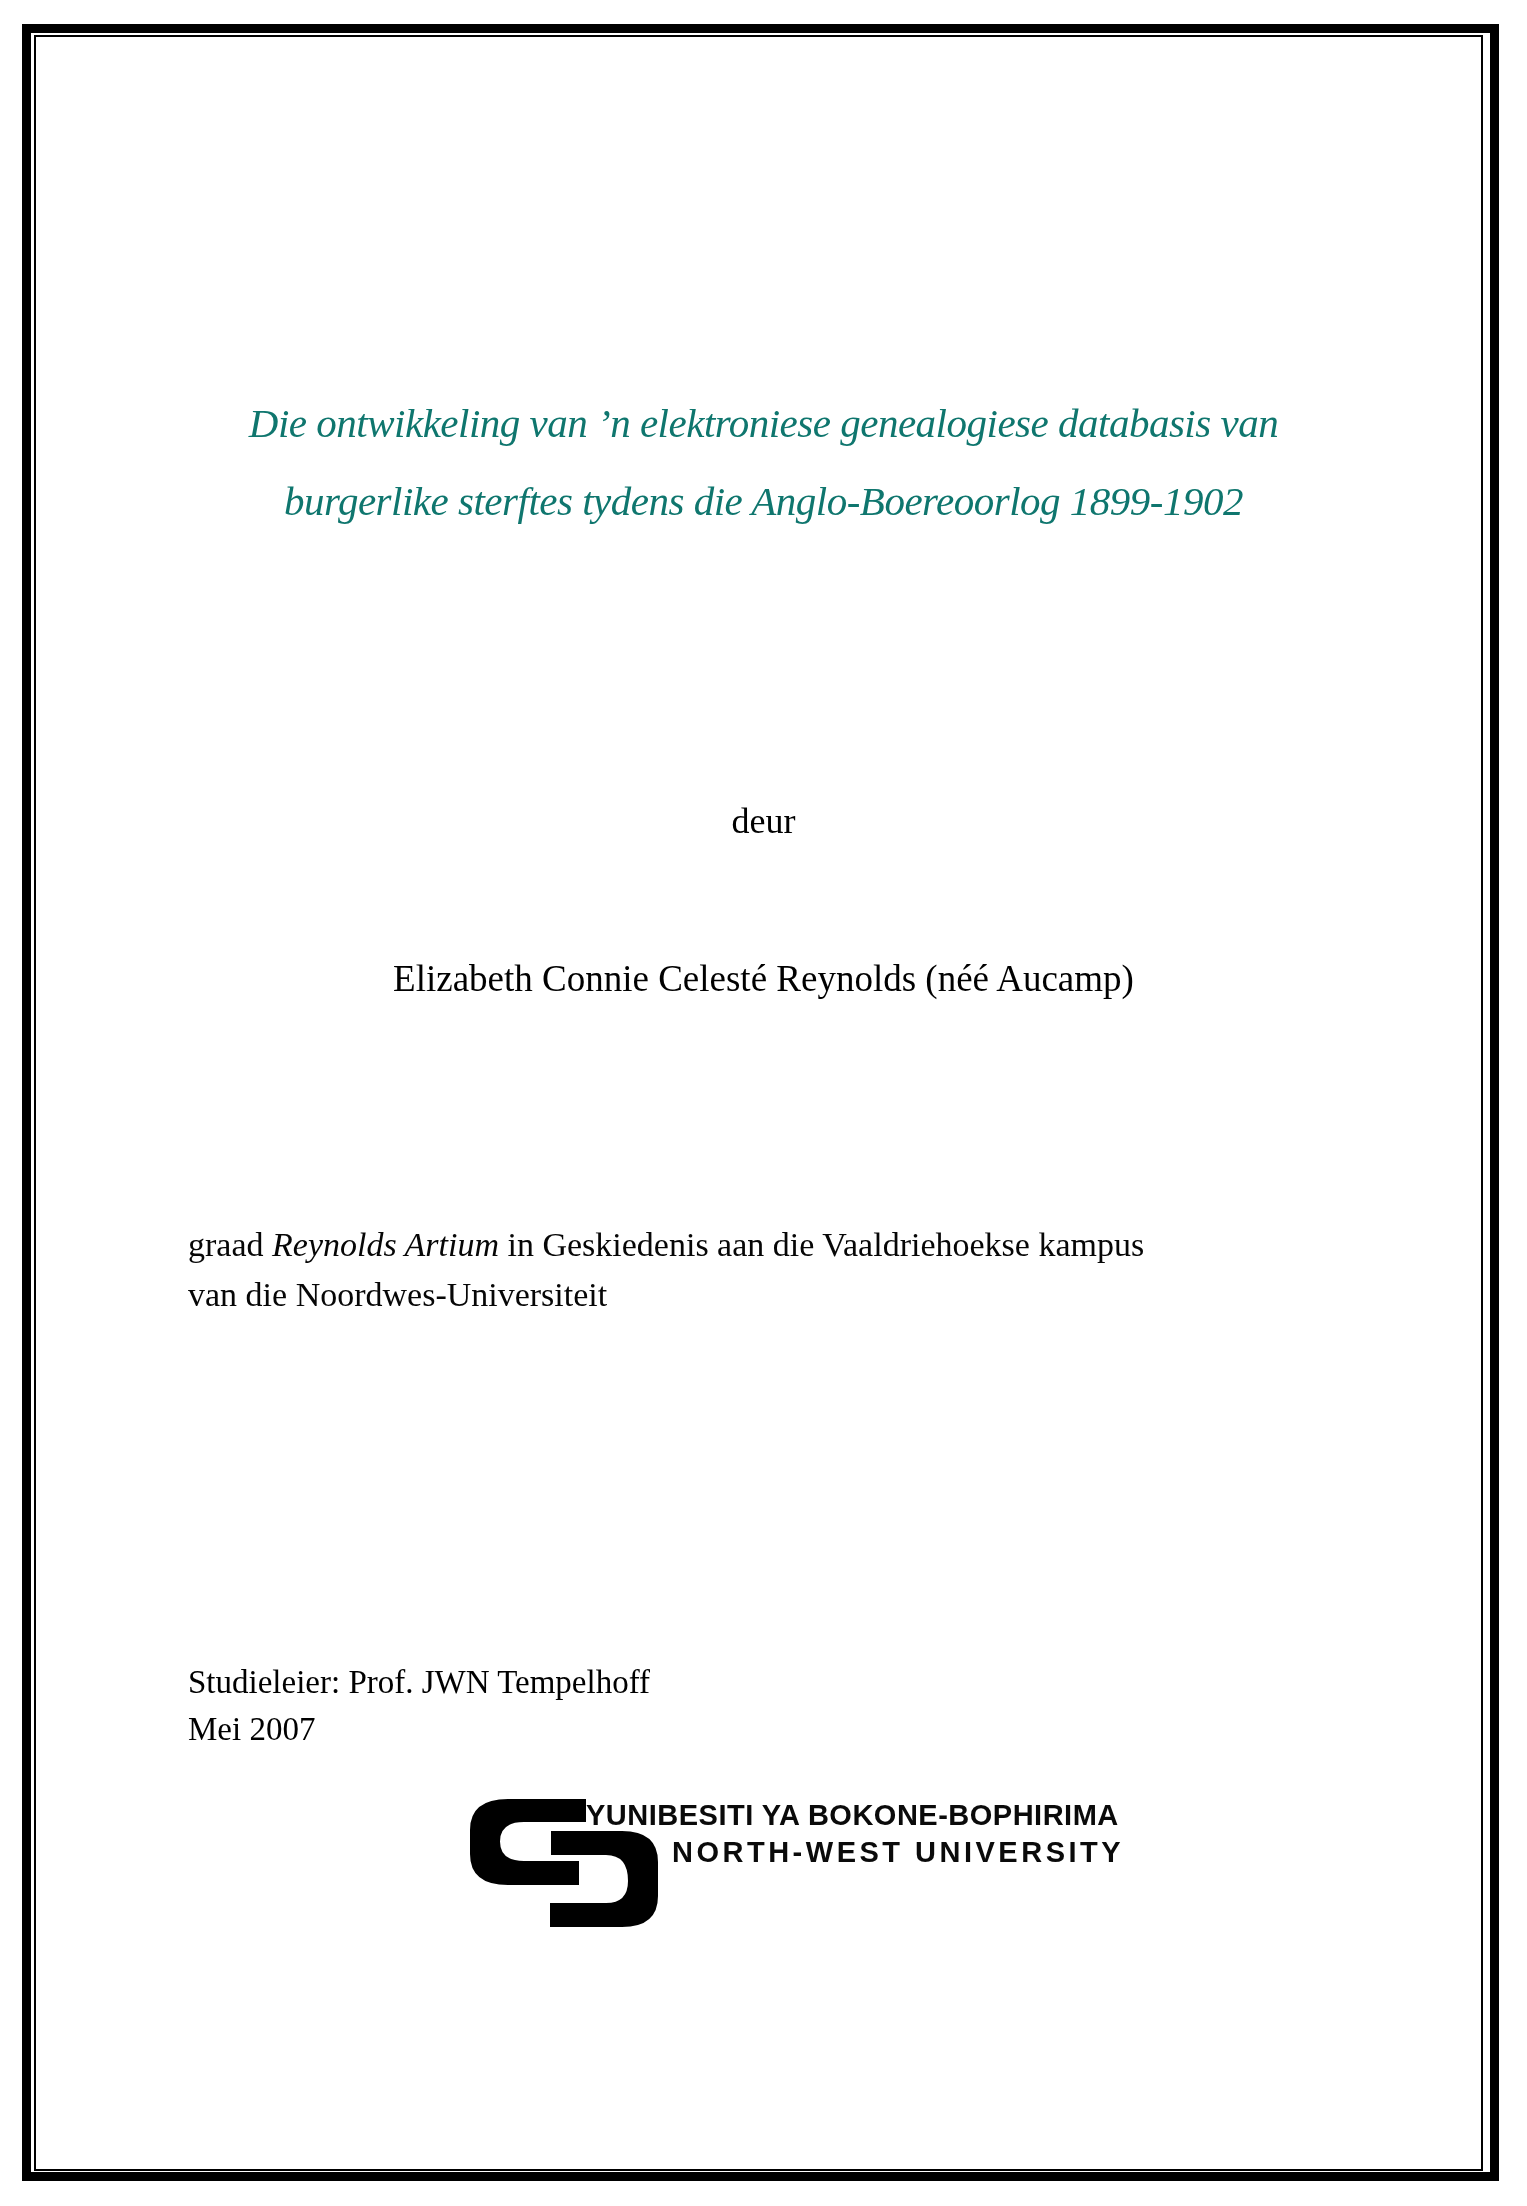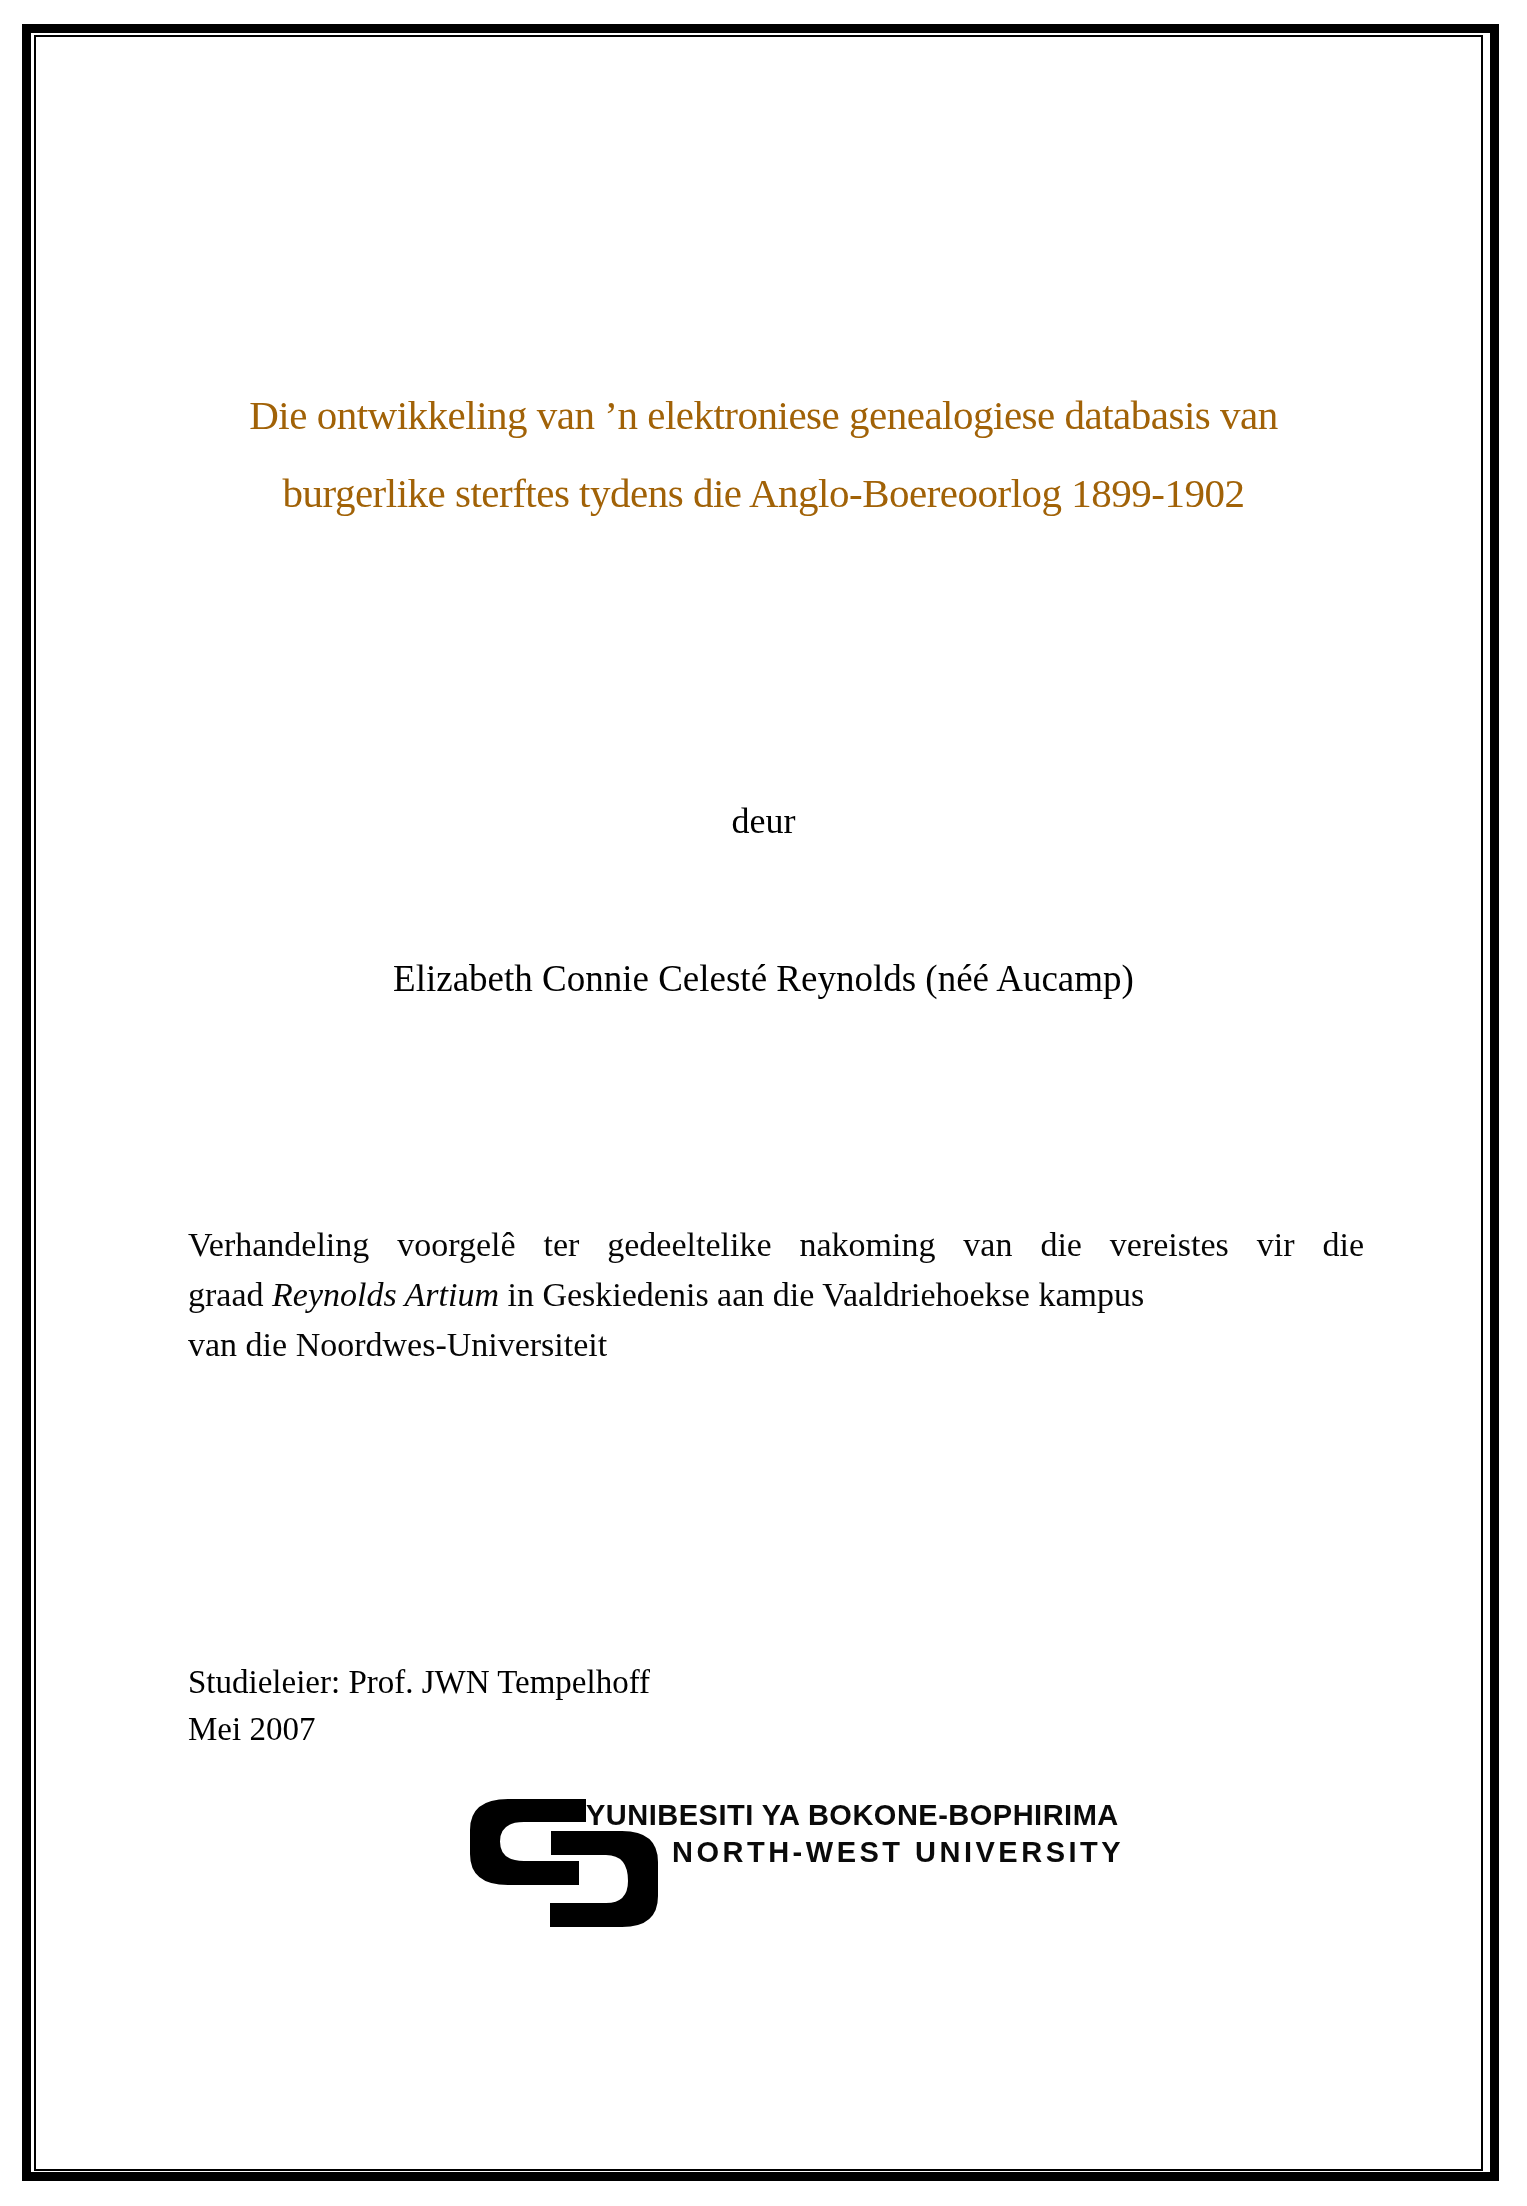--- a/index.html
+++ b/index.html
@@ -20,25 +20,26 @@
   .frame-inner {
     position: absolute;
     left: 34px; top: 35px;
     width: 1445px; height: 2132px;
     border: 2px solid #000000;
   }
   .abs { position: absolute; }
   .centered { left: 0; width: 1527px; text-align: center; }
 
   .title {
-    top: 376px;
+    top: 384px;
     font-size: 41px;
     line-height: 78px;
     letter-spacing: -0.5px;
-    color: #a16207;
+    color: #0f766e;
+    font-style: italic;
   }
   .byline {
     top: 799px;
     font-size: 36px;
     line-height: 44px;
   }
   .author {
     top: 956px;
     font-size: 37px;
     line-height: 46px;
@@ -88,21 +89,20 @@
 <div class="abs centered title">
   <div>Die ontwikkeling van ’n elektroniese genealogiese databasis van</div>
   <div>burgerlike sterftes tydens die Anglo-Boereoorlog 1899-1902</div>
 </div>
 
 <div class="abs centered byline">deur</div>
 
 <div class="abs centered author">Elizabeth Connie Celesté Reynolds (néé Aucamp)</div>
 
 <div class="abs statement">
-  <div class="just">Verhandeling voorgelê ter gedeeltelike nakoming van die vereistes vir die</div>
   <div><span>graad </span><span class="ital">Reynolds Artium</span><span> in Geskiedenis aan die Vaaldriehoekse kampus</span></div>
   <div>van die Noordwes-Universiteit</div>
 </div>
 
 <div class="abs credits">
   <div>Studieleier: Prof. JWN Tempelhoff</div>
   <div>Mei 2007</div>
 </div>
 
 <div class="abs logo">

